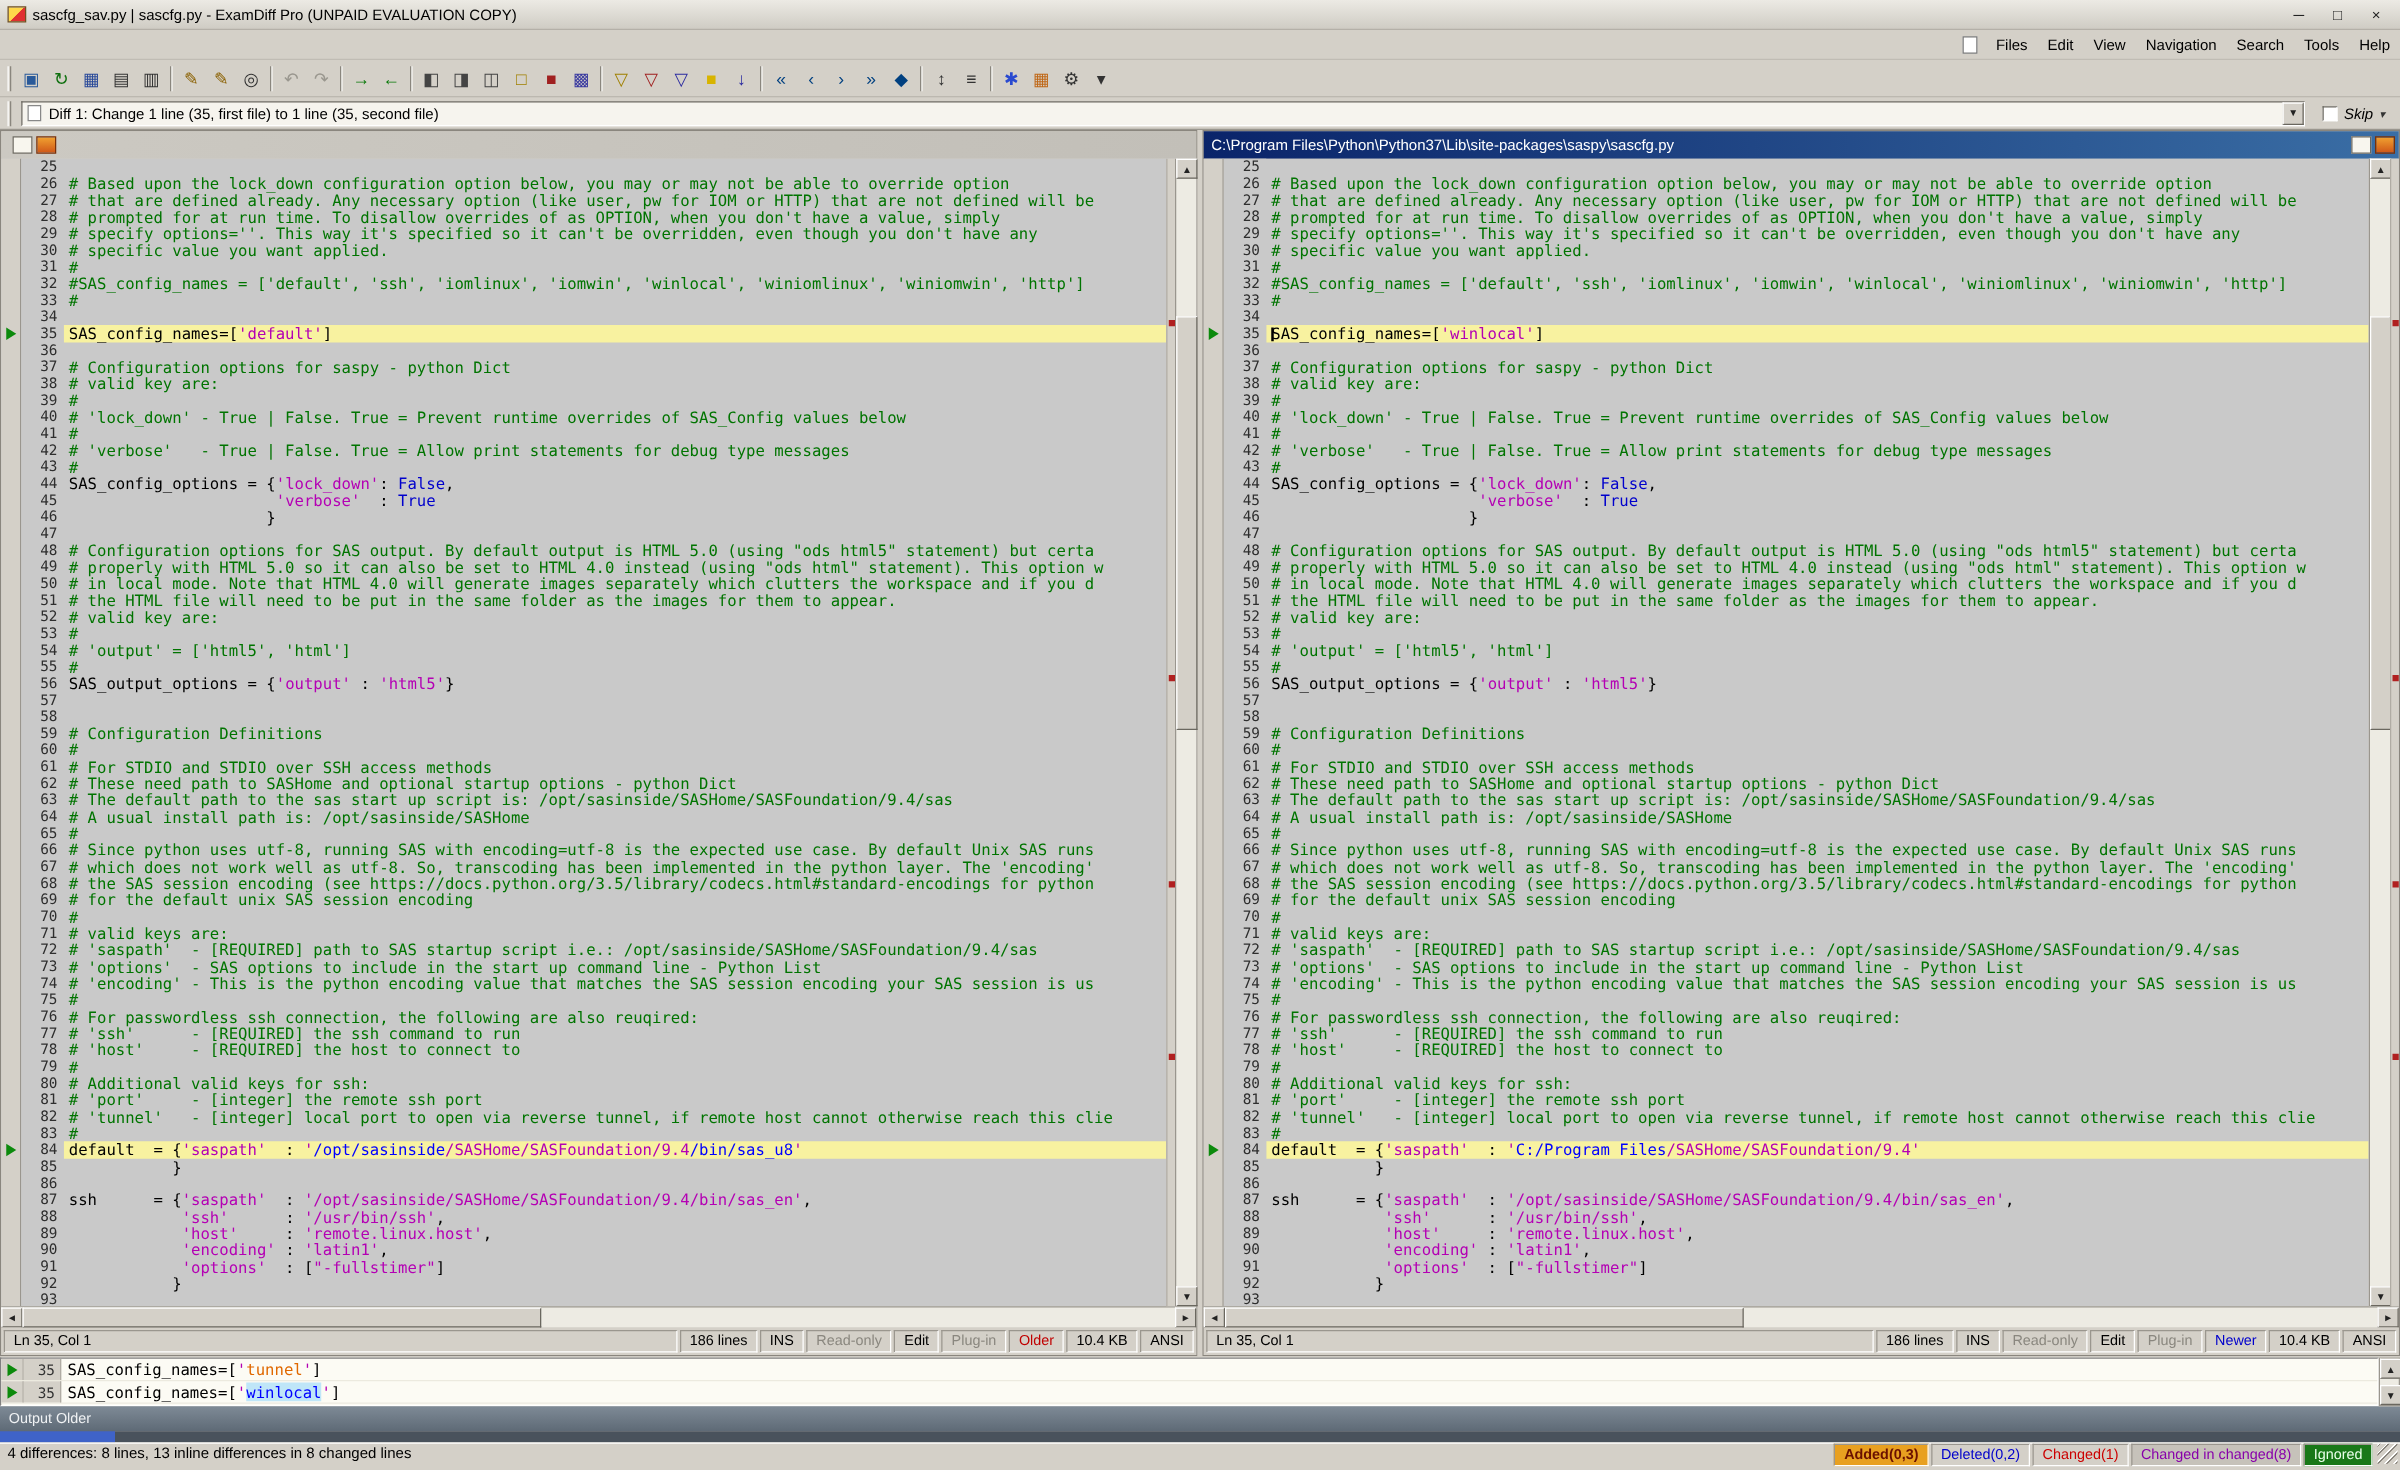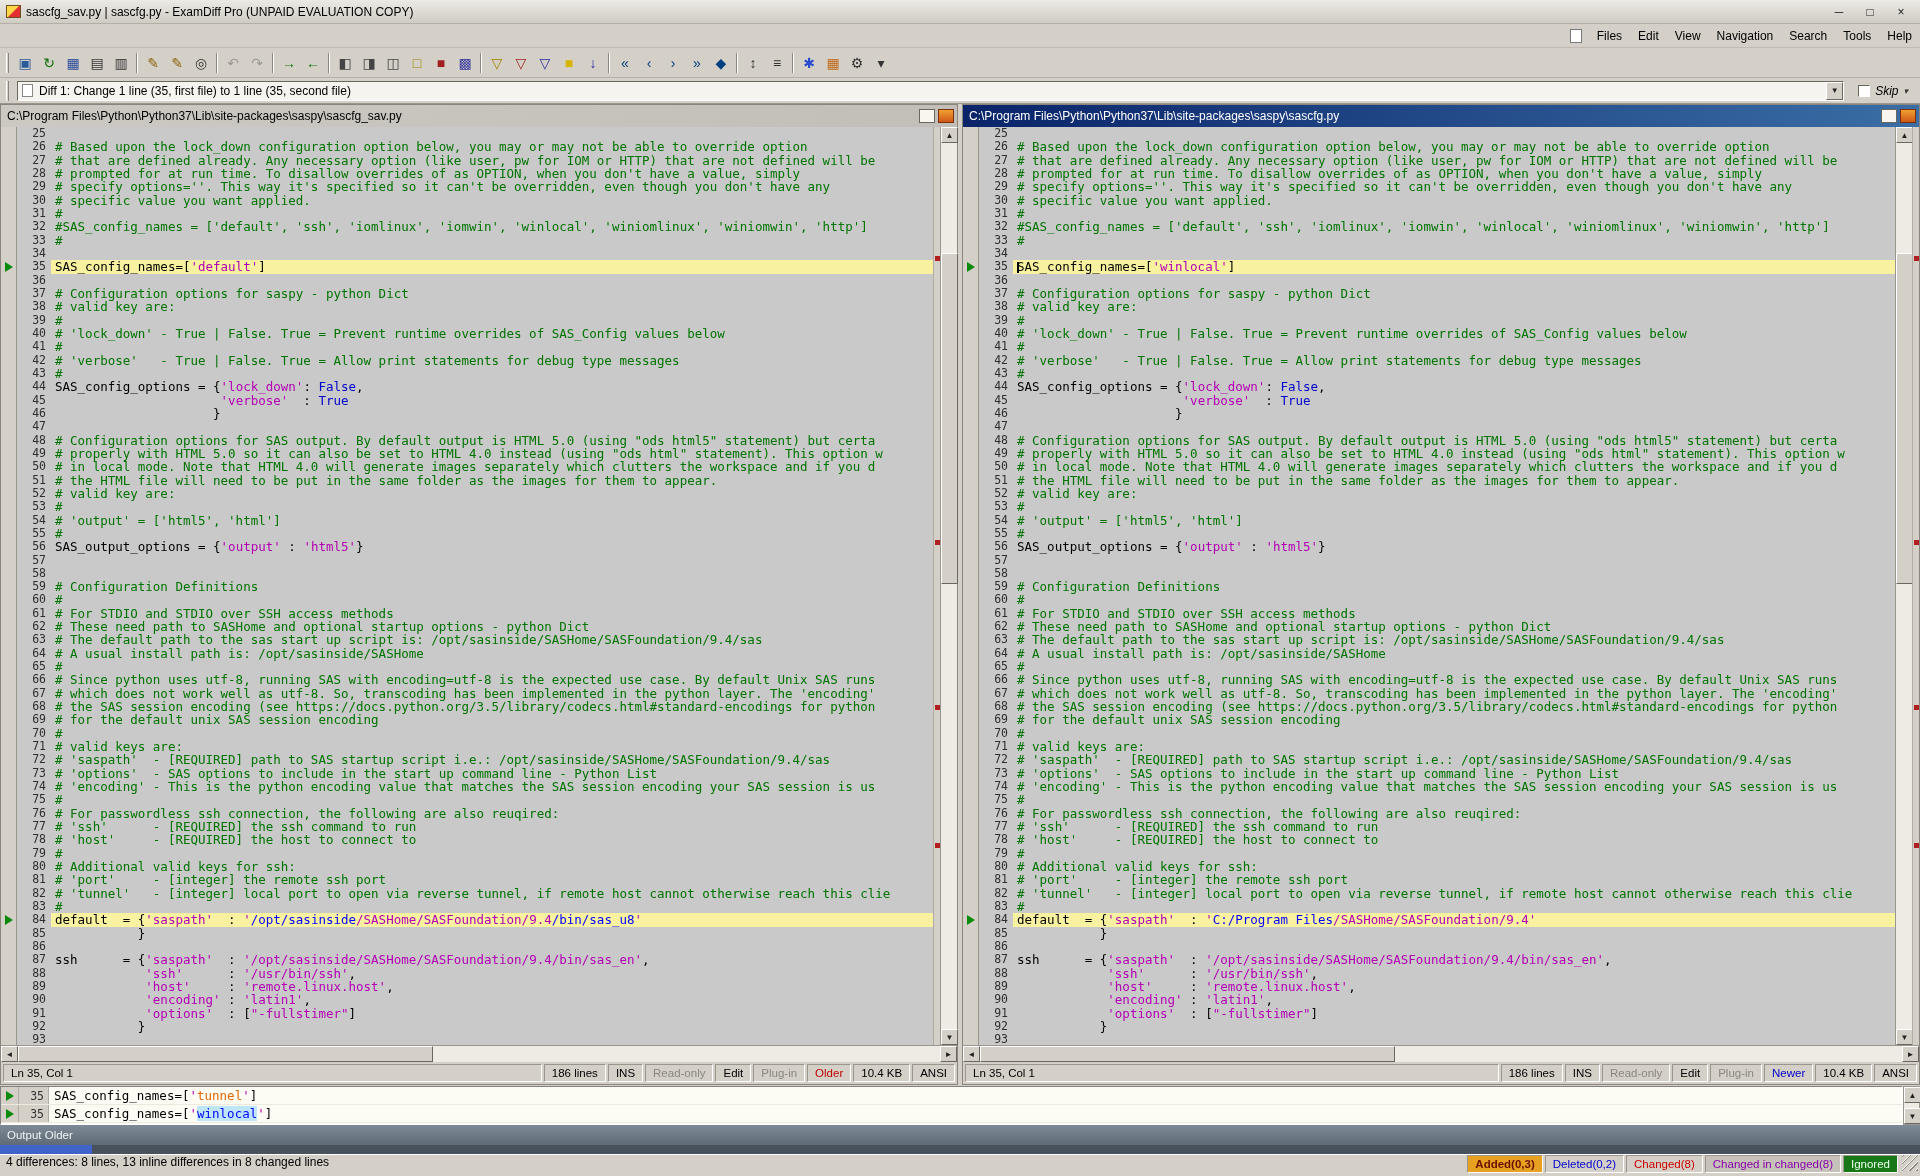--- a/index.html
+++ b/index.html
@@ -215,21 +215,20 @@
       <span class="skipcheck"></span>
       <span>Skip</span>
       <span class="skiparrow">▾</span>
     </span>
   </div>
 
   <div class="main">
 
     <div class="pane">
       <div class="phead inactive">
-        <span class="ppath">C:\Program Files\Python\Python37\Lib\site-packages\saspy\sascfg_sav.py</span>
         <span class="picon page"></span>
         <span class="picon hot"></span>
       </div>
       <div class="pbody">
         <div class="gutter">
             <div class="gl"></div>
             <div class="gl"></div>
             <div class="gl"></div>
             <div class="gl"></div>
             <div class="gl"></div>
@@ -756,20 +755,20 @@
   </div>
   <div class="outputstrip">
     <span class="bluebit"></span>
   </div>
 
   <div class="statusbar">
     <span class="summary">4 differences: 8 lines, 13 inline differences in 8 changed lines</span>
     <span class="badges" id="badges" style="display:flex;">
         <span class="badge added">Added(0,3)</span>
         <span class="badge deleted">Deleted(0,2)</span>
-        <span class="badge changed">Changed(8)</span>
+        <span class="badge changed">Changed(1)</span>
         <span class="badge changed-in-changed">Changed in changed(8)</span>
         <span class="badge ignored">Ignored</span>
       </span>
     <span class="sizegrip"></span>
   </div>
 
 </div>
 
 </body></html>

